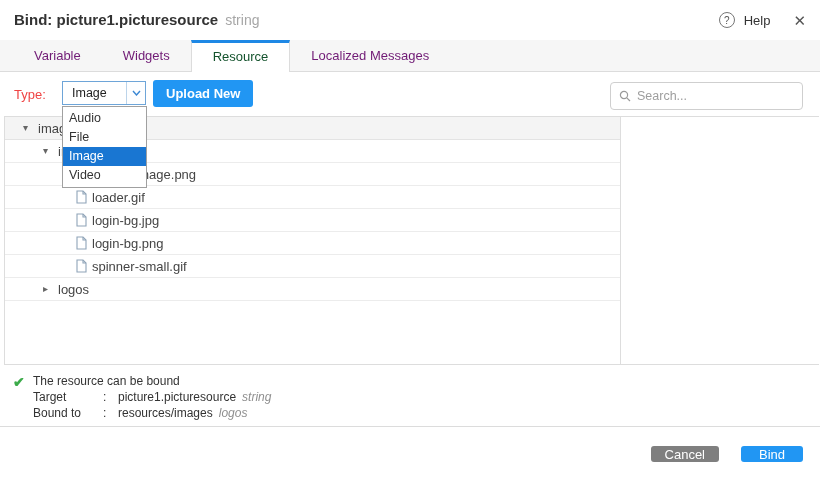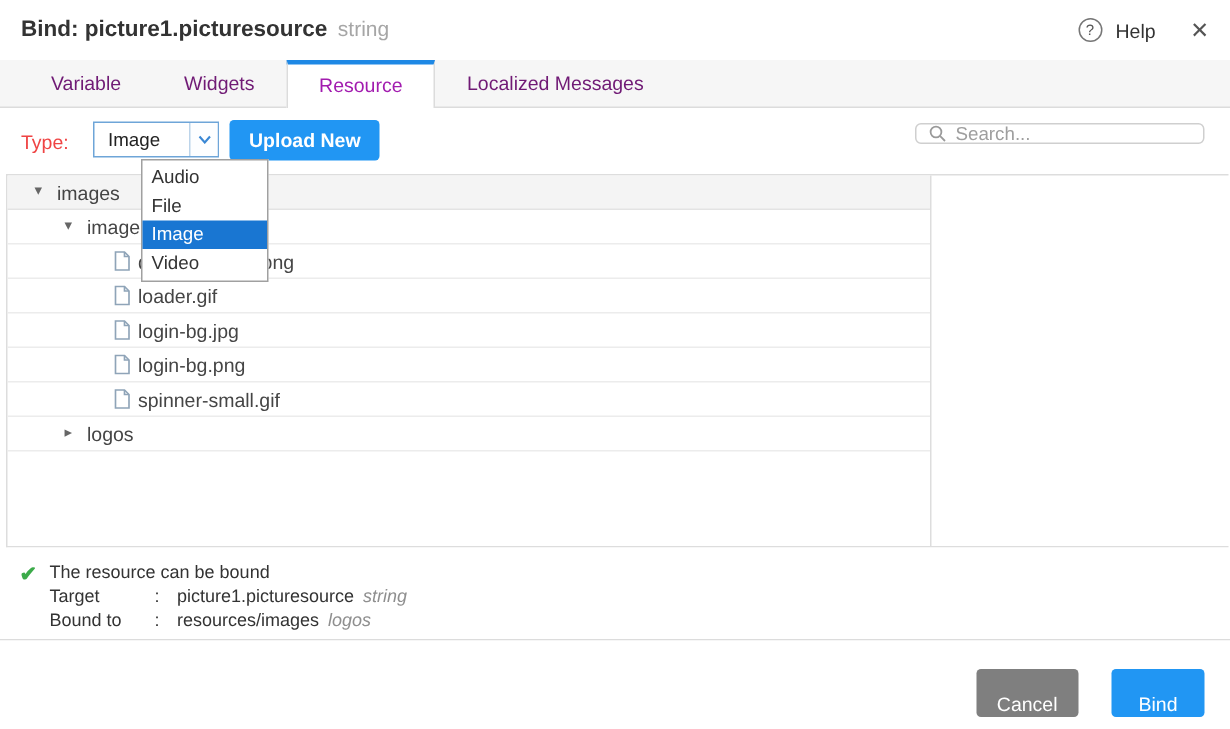--- a/index.html
+++ b/index.html
@@ -19,68 +19,68 @@
   .hdr-right{position:absolute;right:14px;top:0;height:40px;display:flex;align-items:center;gap:9px;}
   .help-circle{width:16px;height:16px;border:1px solid #767676;border-radius:50%;
     display:inline-flex;align-items:center;justify-content:center;font-size:10px;color:#555;cursor:pointer;}
   .help-label{font-size:13px;color:#333;cursor:pointer;}
   .close-x{font-size:15px;color:#555;margin-left:14px;cursor:pointer;line-height:1;}
   
   .tabbar{position:absolute;left:0;top:40px;width:820px;height:32px;background:#f6f6f6;
     border-bottom:1px solid #dcdcdc;display:flex;padding-left:13px;}
   .tab{font-size:13px;color:#701a75;line-height:31px;padding:0 21px;cursor:pointer;}
   .tab.active{background:#fff;border-left:1px solid #dcdcdc;border-right:1px solid #dcdcdc;
-    border-top:3px solid var(--tab-ind);line-height:28px;color:#a21caf;font-weight:500;
+    border-top:3px solid var(--tab-ind);line-height:28px;color:#14532d;font-weight:500;
     margin-bottom:-1px;position:relative;z-index:2;}
   
   .toolbar{position:absolute;left:0;top:72px;width:820px;height:44px;background:#fff;}
   .type-label{position:absolute;left:14px;top:15px;font-size:13px;color:#ef4444;}
   .type-select{position:absolute;left:62px;top:9px;width:84px;height:24px;background:#fff;
     border:1px solid #6ea5d8;display:flex;align-items:center;cursor:pointer;}
   .type-select .sel-text{font-size:12.5px;color:#222;padding-left:9px;flex:1;}
   .type-select .sel-caret{width:19px;height:22px;border-left:1px solid #bcd4ea;
     display:flex;align-items:center;justify-content:center;background:#fdfeff;}
   .upload-btn{position:absolute;left:153px;top:8px;height:27px;padding:0 13px;background:var(--accent);
     color:#fff;border:none;border-radius:3px;font-size:13px;font-weight:600;cursor:pointer;
     font-family:"Liberation Sans", sans-serif;text-align:center;}
-  .searchbox{position:absolute;right:17px;top:10px;width:193px;height:14px;border:1px solid #cfcfcf;
+  .searchbox{position:absolute;right:17px;top:10px;width:193px;height:28px;border:1px solid #cfcfcf;
     border-radius:4px;background:#fff;display:flex;align-items:center;}
   .searchbox svg{margin-left:8px;flex:none;}
   .searchbox input{border:none;outline:none;flex:1;font-size:12.5px;color:#444;padding:0 6px;
     font-family:"Liberation Sans", sans-serif;background:transparent;}
   .searchbox input::placeholder{color:#9e9e9e;}
   
   .tree{position:absolute;left:4px;top:116px;width:815px;height:249px;background:#fff;
     border:1px solid #ddd;border-right:none;}
   .tree-divider{position:absolute;left:615px;top:0;width:1px;height:100%;background:#ddd;}
   .trow{height:23px;display:flex;align-items:center;border-bottom:1px solid #ececec;
     font-size:13px;color:#454545;cursor:pointer;width:615px;}
   .trow.selected{background:#f4f4f4;border-bottom:1px solid #e3e3e3;}
   .trow .caret{width:15px;flex:none;font-size:10px;color:#666;text-align:left;cursor:pointer;line-height:1;}
   .lvl0{padding-left:18px;}
   .lvl1{padding-left:38px;}
   .lvl2{padding-left:71px;}
   .fileicon{width:16px;flex:none;display:inline-flex;align-items:center;}
   
   .dropdown-menu{position:absolute;left:62px;top:106px;width:85px;background:#fff;
-    border:1px solid #a0a0a0;z-index:10;padding:2px 0;margin-left:32px;}
+    border:1px solid #a0a0a0;z-index:10;padding:2px 0;}
   .dd-item{height:19px;line-height:19px;padding-left:6px;font-size:12.5px;color:#333;cursor:pointer;}
   .dd-item.selected{background:var(--menu-sel);color:#fff;}
   
   .status{position:absolute;left:0;top:365px;width:820px;height:62px;border-bottom:1px solid #dcdcdc;background:#fff;}
   .status-check{position:absolute;left:13px;top:9px;color:var(--success);font-size:14px;font-weight:bold;}
   .status-lines{position:absolute;left:33px;top:8px;font-size:12px;color:#333;line-height:16px;}
   .srow{display:flex;}
   .srow .slabel{width:70px;flex:none;}
   .srow .scolon{width:15px;flex:none;}
   .stype{font-style:italic;color:#8f8f8f;margin-left:6px;}
   
   .footer{position:absolute;left:0;top:427px;width:820px;height:59px;background:#fff;}
   .footer .btns{position:absolute;right:17px;top:19px;display:flex;gap:22px;}
-  .btn{height:16px;min-width:62px;padding:16px 14px;border:none;border-radius:3px;font-size:13px;
+  .btn{height:16px;min-width:62px;padding:0 14px;border:none;border-radius:3px;font-size:13px;
     color:#fff;cursor:pointer;font-family:"Liberation Sans", sans-serif;}
   .btn.cancel{background:var(--cancel);}
   .btn.bind{background:var(--accent);}
 </style>
 </head>
 <body>
 
 <div class="hdr">
   <div class="hdr-title">
     <span>Bind: picture1.picturesource</span><span class="hdr-type">string</span>

